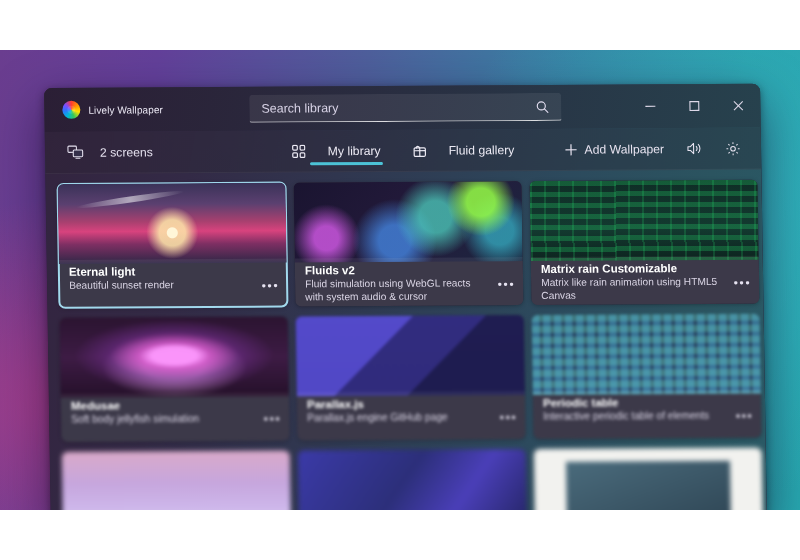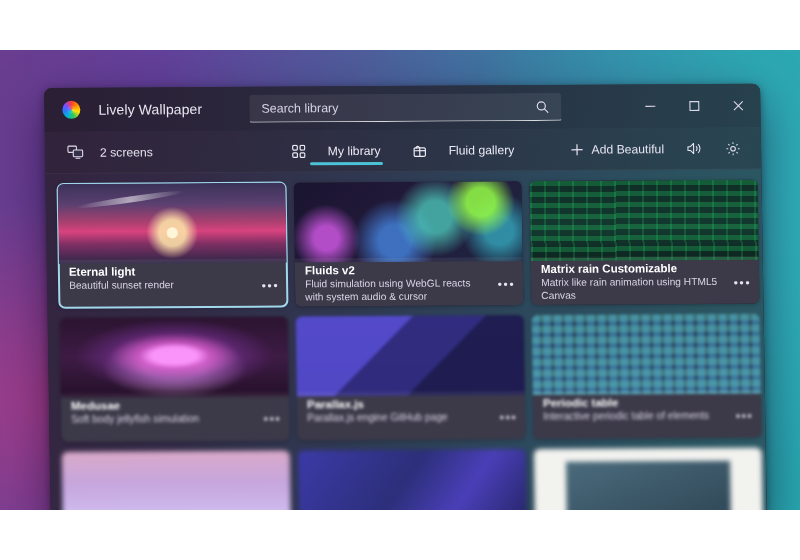--- a/index.html
+++ b/index.html
@@ -50,21 +50,21 @@
 
   
   #titlebar {
     position:relative; height:44px; display:flex; align-items:center;
     background:linear-gradient(100deg, rgba(42,30,52,.92), rgba(40,44,62,.86) 50%, rgba(38,62,74,.86));
     z-index:3;
   }
   #logo { width:18px; height:18px; border-radius:50%; margin-left:18px; position:relative; overflow:hidden;
           background:conic-gradient(#ff3b30 0deg, #ff9500 55deg, #ffe000 105deg, #34c759 160deg, #00b8d4 210deg, #2979ff 260deg, #7c4dff 310deg, #ff3b30 360deg); }
   #logo:after{ content:""; position:absolute; inset:5px; border-radius:50%; background:rgba(255,255,255,.12); }
-  #app-title { margin-left:18px; font-size:14px; color:#e9e6f2; letter-spacing:.1px; }
+  #app-title { margin-left:8px; font-size:10px; color:#e9e6f2; letter-spacing:.1px; }
 
   
   #search {
     position:absolute; left:205px; top:8px; width:312px; height:28px;
     background:rgba(255,255,255,.07);
     border-bottom:1.5px solid rgba(255,255,255,.82);
     border-radius:4px 4px 2px 2px;
     display:flex; align-items:center;
   }
   #search-input {
@@ -239,21 +239,21 @@
 
         </div>
       </div>
 
       <div id="right-cmds">
         <div class="rc">
           <svg class="icon" width="14" height="14" viewBox="0 0 14 14" stroke="#e7e3f0" stroke-width="1.2">
               <line x1="7" y1="1.4" x2="7" y2="12.6"></line>
               <line x1="1.4" y1="7" x2="12.6" y2="7"></line>
             </svg>
-          <span>Add Beautiful</span>
+          <span>Add Wallpaper</span>
         </div>
         <div class="rc">
           <svg class="icon" width="17" height="15" viewBox="0 0 18 16" fill="none" stroke="#e7e3f0" stroke-width="1.15" stroke-linejoin="round">
             <path d="M2 6h2.6L8 2.6v10.8L4.6 10H2z"></path>
             <path d="M10.6 5.4a3.6 3.6 0 0 1 0 5.2"></path>
               <path d="M12.8 3.4a6.4 6.4 0 0 1 0 9.2"></path>
           </svg>
         </div>
         <div class="rc">
           <svg class="icon" width="16" height="16" viewBox="0 0 18 18" fill="none" stroke="#e7e3f0" stroke-width="1.15">

